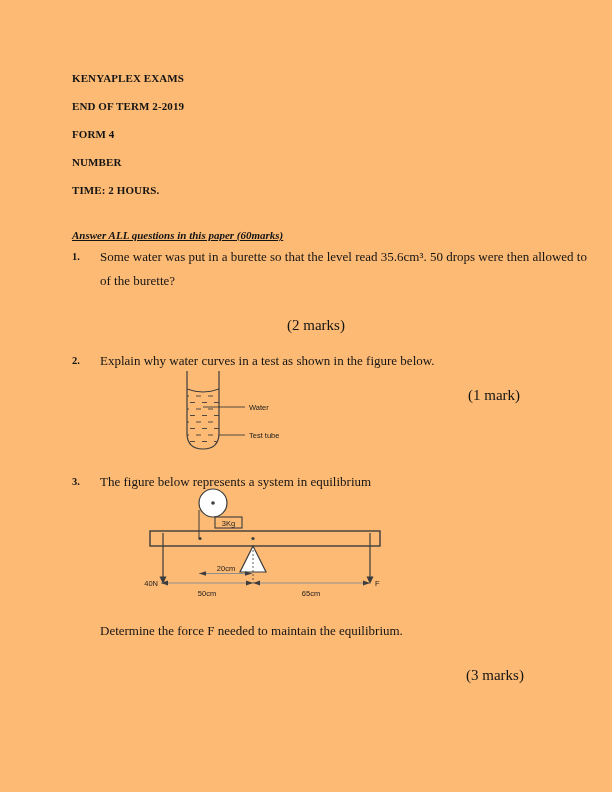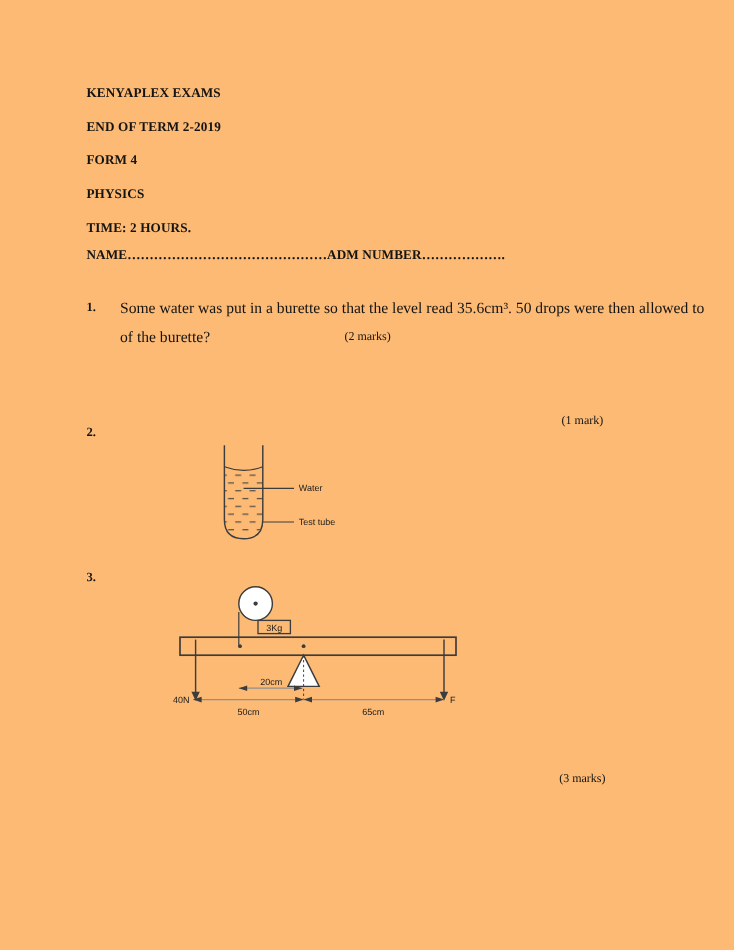--- a/index.html
+++ b/index.html
@@ -35,71 +35,74 @@
     font-size: 10.5px;
     line-height: 12px;
     font-weight: bold;
   }
   .qtext {
     left: 100px;
     font-size: 13px;
     line-height: 12px;
   }
   .marks {
-    font-size: 10px;
+    font-size: 15px;
     line-height: 12px;
+    margin-top: 44px;
   }
   svg { position: absolute; overflow: visible; }
   svg text {
     font-family: "Liberation Sans", sans-serif;
     font-size: 7.5px;
     fill: #1c1c1c;
   }
   .fig-stroke { stroke: var(--figureLine, #3c3c3c); fill: none; }
   .fig-fill   { fill: var(--figureLine, #3c3c3c); stroke: none; }
   .dim-stroke { stroke: var(--dimLine, #8f8f8f); fill: none; }
   .white-fill { fill: #ffffff; }
 </style>
 </head>
 <body>
 
 <div class="page">
 
   <div class="abs hline" style="top:72px">KENYAPLEX EXAMS</div>
   <div class="abs hline" style="top:100px">END OF TERM 2-2019</div>
   <div class="abs hline" style="top:128px">FORM 4</div>
-  <div class="abs hline" style="top:156px">PHYSICS</div>
+  <div class="abs hline" style="top:156px">NUMBER</div>
   <div class="abs hline" style="top:184px">TIME: 2 HOURS.</div>
-  <div class="abs hline" style="top:207px">NAME………………………………………ADM NUMBER……………….</div>
+  <div class="abs instruction" style="top:229px">Answer ALL questions in this paper (60marks)</div>
 
   <div class="abs qnum" style="top:251px">1.</div>
   <div class="abs qtext" style="top:251px">Some water was put in a burette so that the level read 35.6cm³. 50 drops were then allowed to</div>
   <div class="abs qtext" style="top:275px">of the burette?</div>
   <div class="abs marks" style="left:287px; top:275px">(2 marks)</div>
 
   <div class="abs qnum" style="top:355px">2.</div>
+  <div class="abs qtext" style="top:355px">Explain why water curves in a test as shown in the figure below.</div>
   <div class="abs marks" style="left:468px; top:345px">(1 mark)</div>
 
   <svg style="left:183px; top:367px" width="150" height="98" viewBox="0 0 150 98">
     <defs>
       <pattern id="dashPat" patternUnits="userSpaceOnUse" width="12" height="13">
         <line x1="1" y1="3" x2="6" y2="3" stroke="#3c3c3c" stroke-width="0.9"></line>
         <line x1="7" y1="9.5" x2="12" y2="9.5" stroke="#3c3c3c" stroke-width="0.9"></line>
       </pattern>
     </defs>
     <path class="fig-stroke" stroke-width="1.2" d="M4,4 L4,66 Q4,82 20,82 Q36,82 36,66 L36,4"></path>
     <path d="M4,24 Q20,30 36,24 L36,66 Q36,80 20,80 Q4,80 4,66 Z" fill="url(#dashPat)" stroke="none"></path>
     <path class="fig-stroke" stroke-width="1" d="M4,22 Q20,28 36,22"></path>
     <line class="fig-stroke" stroke-width="0.9" x1="20" y1="40" x2="62" y2="40"></line>
     <text x="66" y="42.5">Water</text>
     <line class="fig-stroke" stroke-width="0.9" x1="36" y1="68" x2="62" y2="68"></line>
     <text x="66" y="70.5">Test tube</text>
   </svg>
 
   <div class="abs qnum" style="top:476px">3.</div>
+  <div class="abs qtext" style="top:476px">The figure below represents a system in equilibrium</div>
 
   <svg style="left:138px; top:486px" width="260" height="114" viewBox="0 0 260 114">
 
     <circle class="fig-stroke white-fill" style="fill:#fff" stroke-width="1.2" cx="75" cy="17" r="14"></circle>
     <circle class="fig-fill" cx="75" cy="17" r="1.8"></circle>
 
     <line class="fig-stroke" stroke-width="1" x1="61" y1="24" x2="61" y2="52"></line>
 
     <rect x="77" y="31" width="27" height="11" fill="#ffffff" class="fig-stroke" stroke-width="1.1"></rect>
     <text x="90.5" y="39.5" text-anchor="middle">3Kg</text>
@@ -128,15 +131,16 @@
     <polygon class="fig-fill" points="115,97 108,94.6 108,99.4"></polygon>
     <polygon class="fig-fill" points="115,97 122,94.6 122,99.4"></polygon>
     <polygon class="fig-fill" points="232,97 225,94.6 225,99.4"></polygon>
 
     <text x="20" y="100" text-anchor="end">40N</text>
     <text x="237" y="100" text-anchor="start">F</text>
     <text x="69" y="110" text-anchor="middle">50cm</text>
     <text x="173" y="110" text-anchor="middle">65cm</text>
   </svg>
 
-  <div class="abs marks" style="left:466px; top:644px">(3 marks)</div>
+  <div class="abs qtext" style="top:625px">Determine the force F needed to maintain the equilibrium.</div>
+  <div class="abs marks" style="left:466px; top:625px">(3 marks)</div>
 
 </div>
 
 </body></html>

